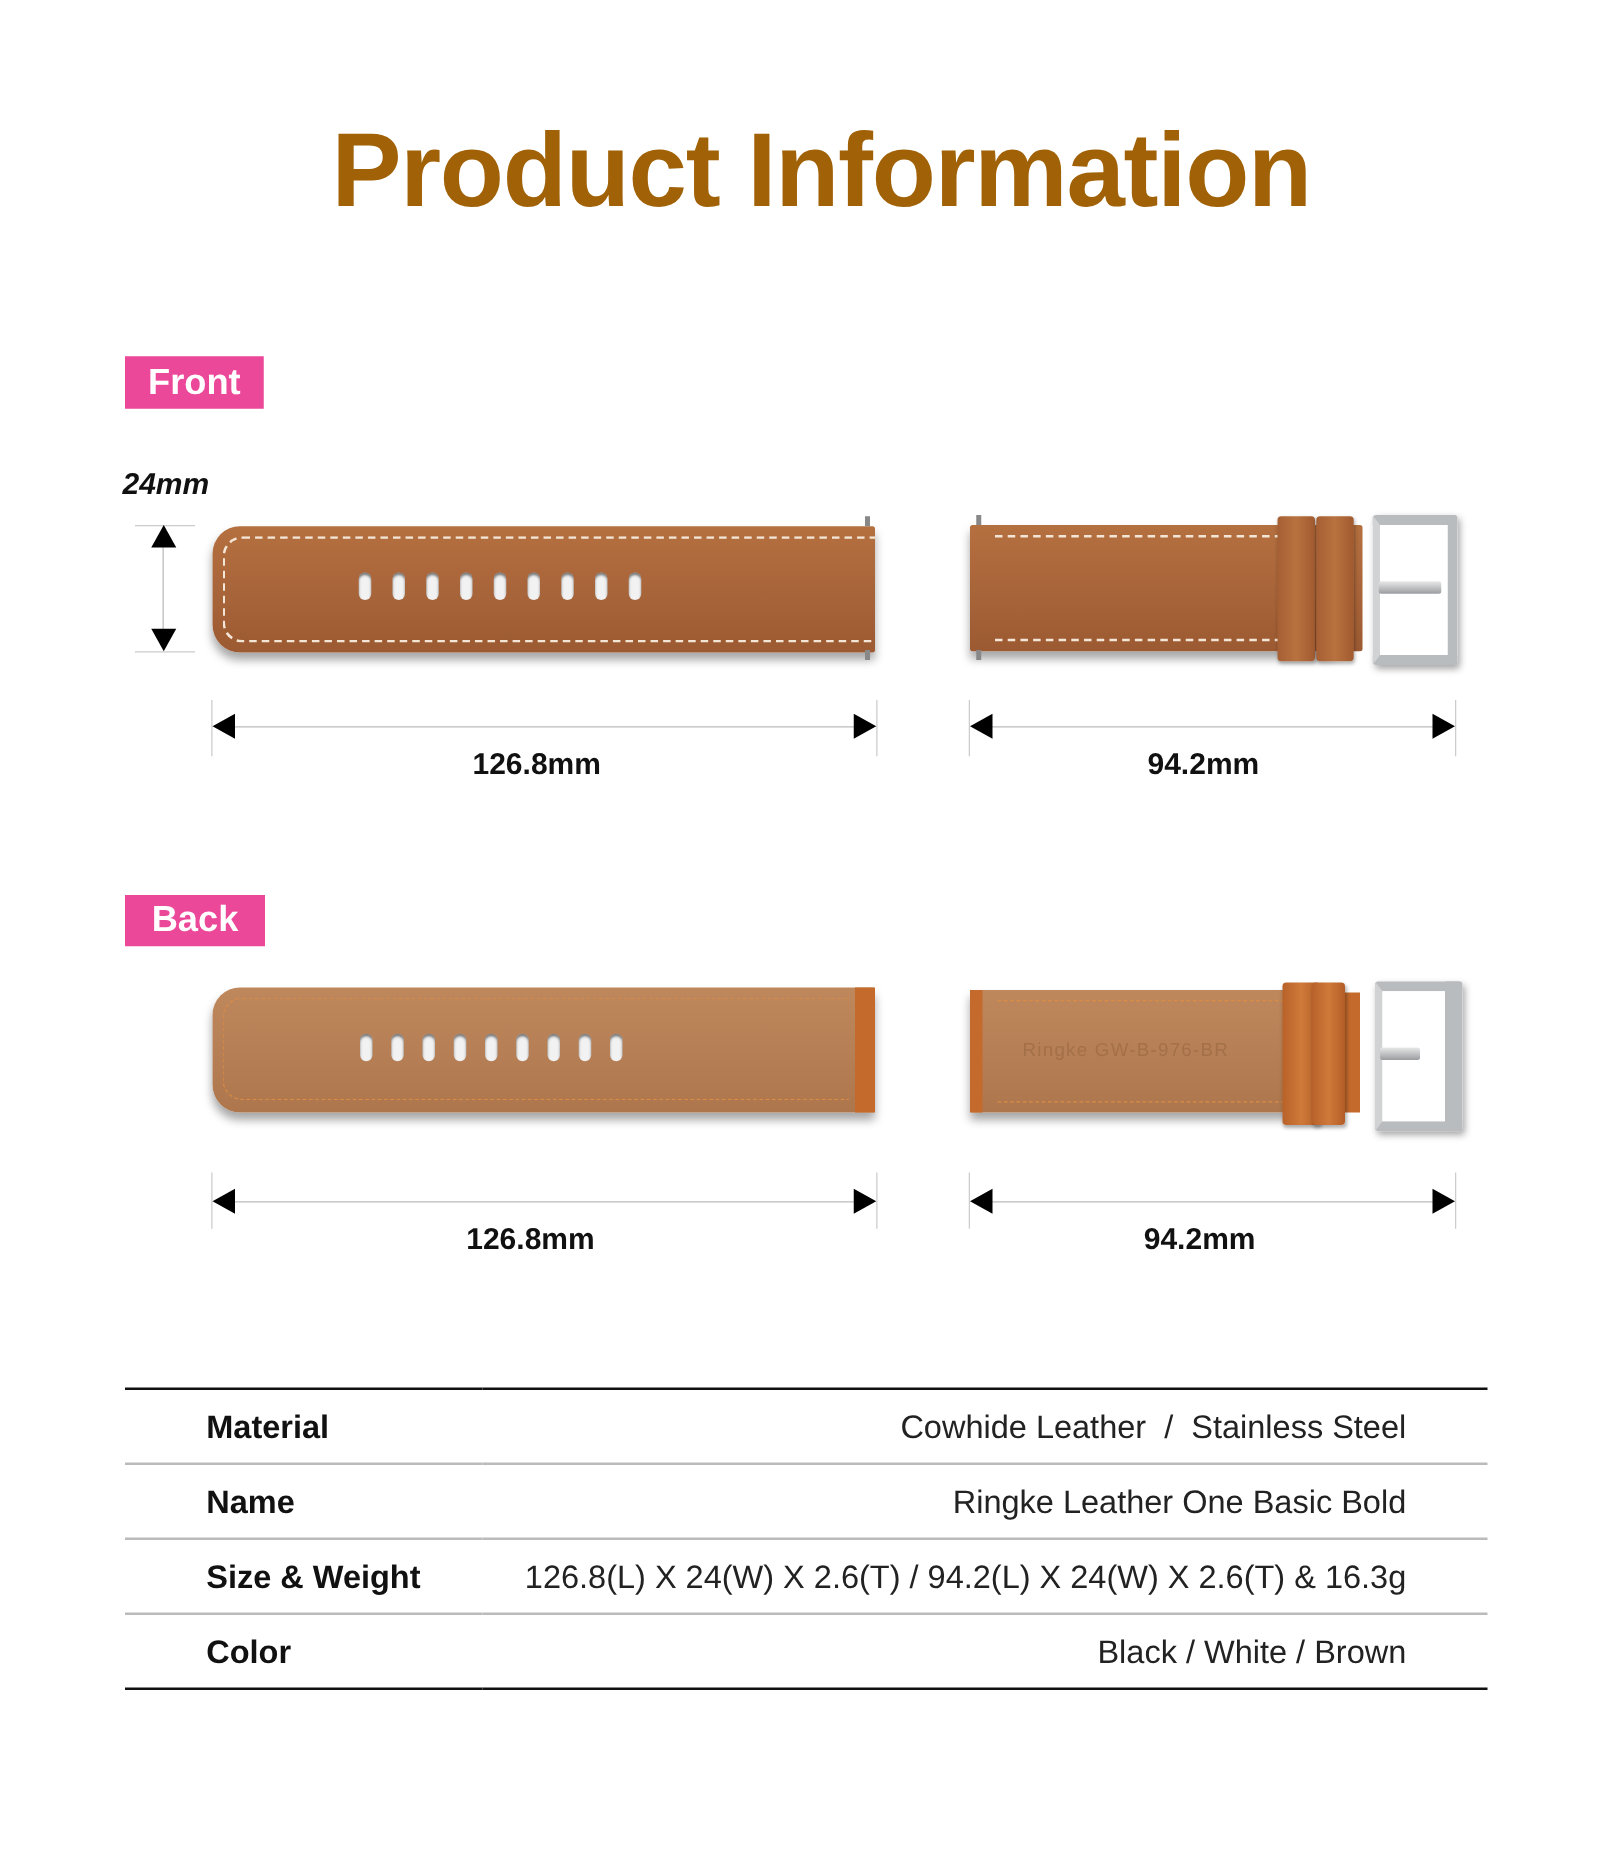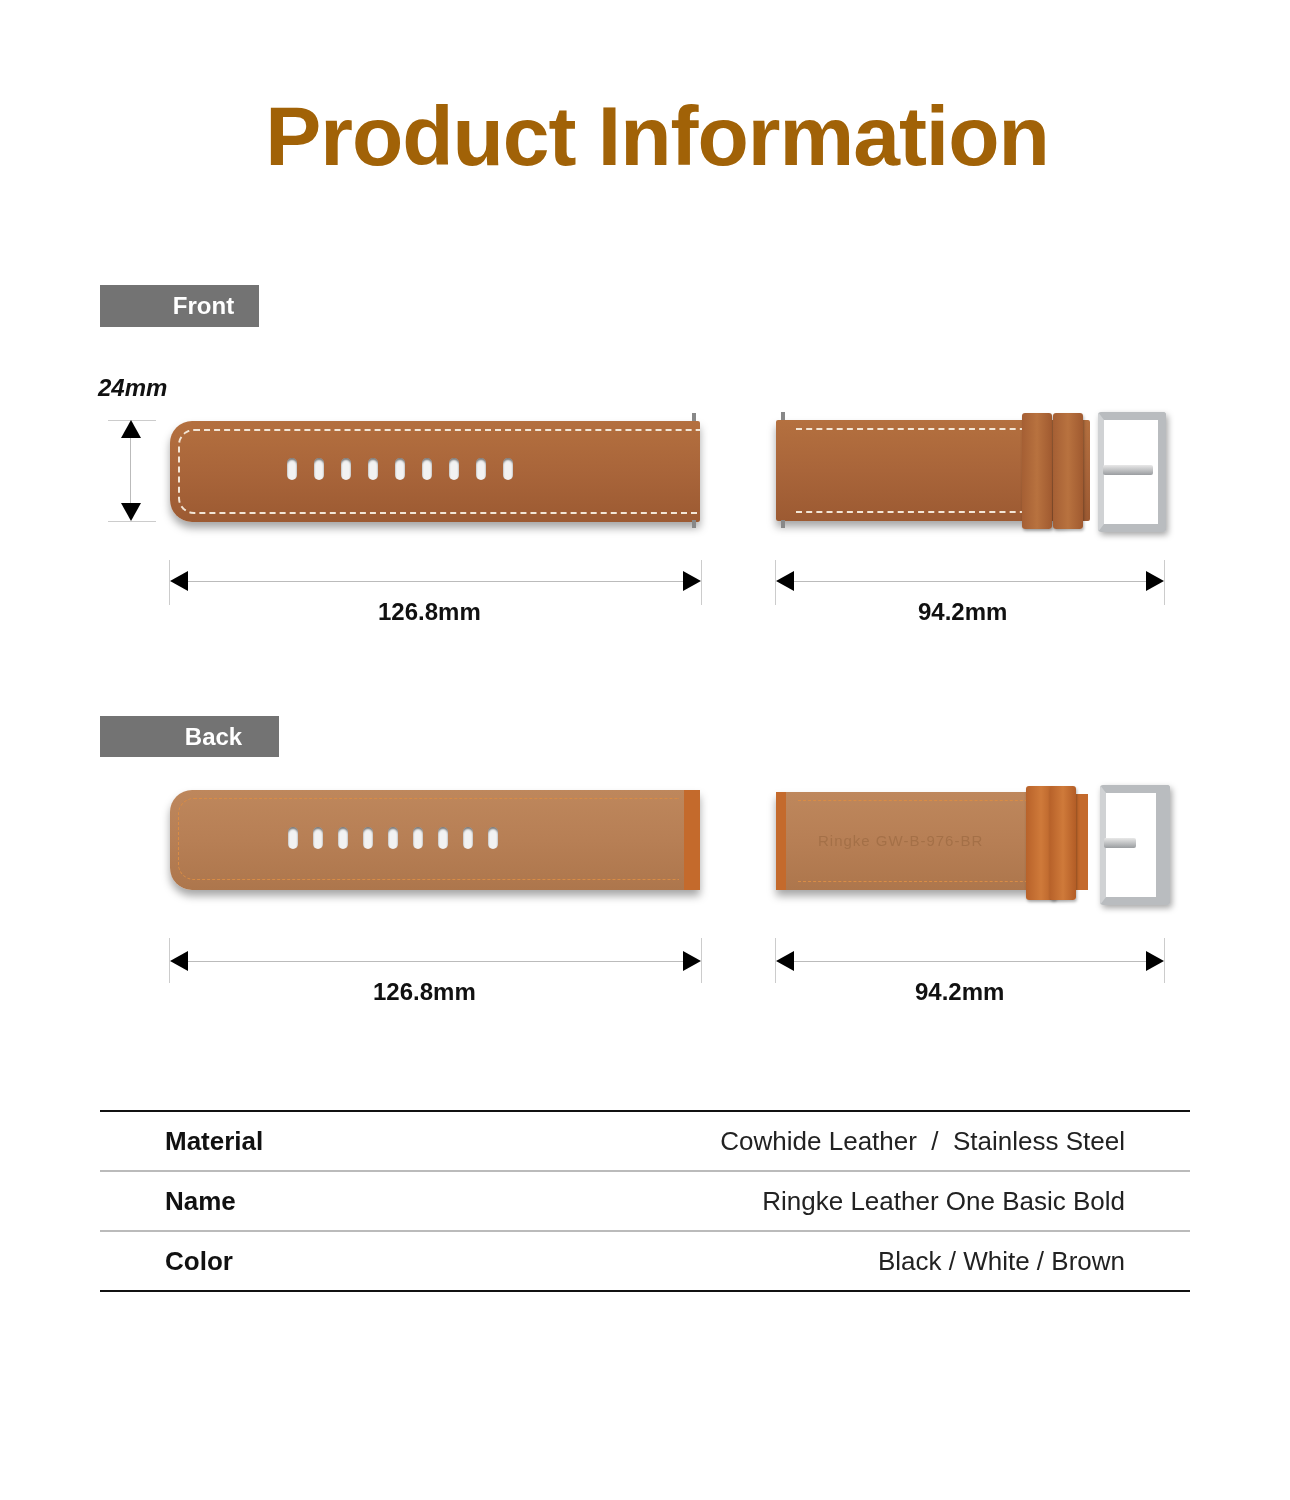--- a/index.html
+++ b/index.html
@@ -1,18 +1,18 @@
 <!DOCTYPE html>
 <html><head>
 <meta charset="utf-8">
 <style>
   html,body{margin:0;padding:0;background:#fff;}
   body{width:1290px;height:1500px;position:relative;overflow:hidden;font-family:"Liberation Sans",sans-serif;color:#111;}
   .title{position:absolute;left:12px;top:88px;width:1290px;text-align:center;font-weight:700;font-size:84px;letter-spacing:-1px;color:#a16207;}
-  .tag{position:absolute;left:100px;width:111px;height:42px;background:#737373;color:#fff;font-weight:700;font-size:24px;line-height:42px;text-align:center;padding-left:48px;}
+  .tag{position:absolute;left:100px;width:111px;height:42px;background:#ec4899;color:#fff;font-weight:700;font-size:29px;line-height:42px;text-align:center;}
   .dimlabel{position:absolute;font-weight:700;font-size:24px;color:#111;}
   .hline{position:absolute;height:1px;background:#bbb;}
   .vline{position:absolute;width:1px;background:#ccc;}
   .arrow-l{position:absolute;width:0;height:0;border-top:10px solid transparent;border-bottom:10px solid transparent;border-right:18px solid #000;}
   .arrow-r{position:absolute;width:0;height:0;border-top:10px solid transparent;border-bottom:10px solid transparent;border-left:18px solid #000;}
   .arrow-u{position:absolute;width:0;height:0;border-left:10px solid transparent;border-right:10px solid transparent;border-bottom:18px solid #000;}
   .arrow-d{position:absolute;width:0;height:0;border-left:10px solid transparent;border-right:10px solid transparent;border-top:18px solid #000;}
   .strap{position:absolute;box-shadow:0 6px 8px rgba(0,0,0,0.35);}
   .strap-front{background:linear-gradient(180deg,#b4703f 0%,#a9653a 50%,#9c5a32 100%);}
   .strap-back{background:linear-gradient(180deg,#be875c 0%,#b77f55 50%,#ad764c 100%);}
@@ -85,21 +85,21 @@
 
 <div>
   <div class="vline" style="left:775px;top:560px;height:45px;"></div>
   <div class="vline" style="left:1164px;top:560px;height:45px;"></div>
   <div class="hline" style="left:785px;top:581px;width:370px;"></div>
   <div class="arrow-l" style="left:776px;top:571px;"></div>
   <div class="arrow-r" style="left:1146px;top:571px;"></div>
 </div>
 <div class="dimlabel" style="left:918px;top:598px;">94.2mm</div>
 
-<div class="tag" style="top:716px;height:41px;line-height:41px;width:131px;">Back</div>
+<div class="tag" style="top:716px;height:41px;line-height:41px;width:112px;">Back</div>
 
 <div class="strap strap-back" style="left:170px;top:790px;width:530px;height:100px;border-radius:22px 2px 2px 22px;">
   <div class="stitch stitch-back" style="left:8px;top:8px;width:500px;height:80px;border-radius:16px 0 0 16px;border-right:none;"></div>
   <div class="hole" style="left:118px;top:37px;"></div>
   <div class="hole" style="left:143px;top:37px;"></div>
   <div class="hole" style="left:168px;top:37px;"></div>
   <div class="hole" style="left:193px;top:37px;"></div>
   <div class="hole" style="left:218px;top:37px;"></div>
   <div class="hole" style="left:243px;top:37px;"></div>
   <div class="hole" style="left:268px;top:37px;"></div>
@@ -141,17 +141,21 @@
   <tbody>
       <tr>
     <td class="k">Material</td>
     <td class="v" style="white-space:pre;">Cowhide Leather  /  Stainless Steel</td>
   </tr>
   <tr>
     <td class="k">Name</td>
     <td class="v">Ringke Leather One Basic Bold</td>
   </tr>
   <tr>
+    <td class="k">Size &amp; Weight</td>
+    <td class="v">126.8(L) X 24(W) X 2.6(T) / 94.2(L) X 24(W) X 2.6(T) &amp; 16.3g</td>
+  </tr>
+  <tr>
     <td class="k">Color</td>
     <td class="v">Black / White / Brown</td>
   </tr>
 </tbody>
   </table>
 
 </body></html>

